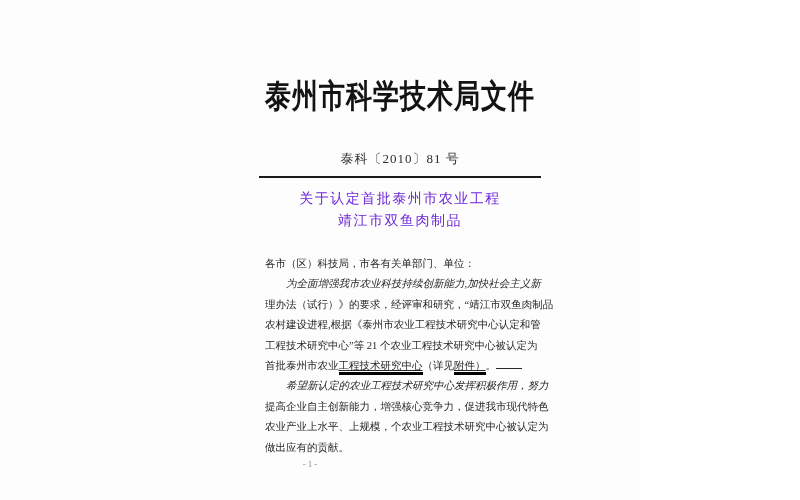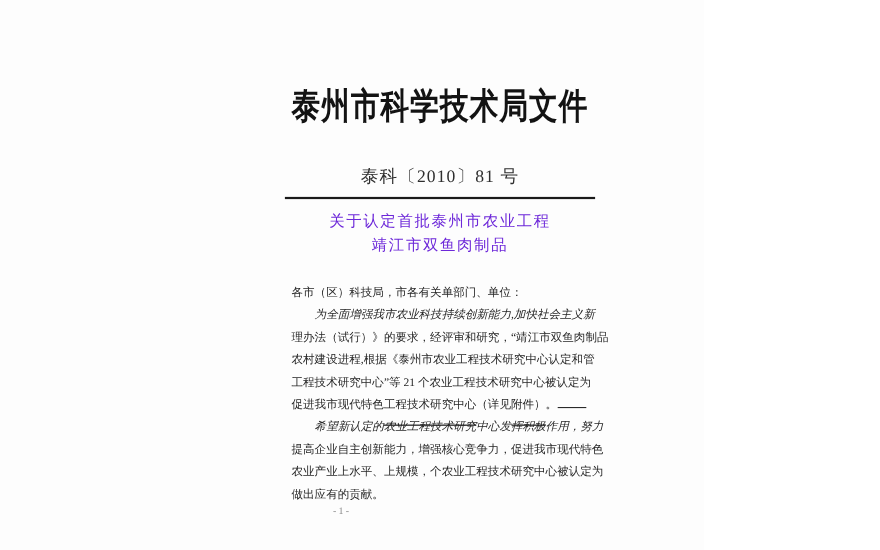--- a/index.html
+++ b/index.html
@@ -21,21 +21,21 @@
     font-size: 26px;
     line-height: 34px;
     letter-spacing: 1px;
     color: #131313;
     transform: scaleY(1.25);
     transform-origin: center top;
     white-space: nowrap;
   }
   .doc-number {
     text-align: center;
-    font-size: 16px;
+    font-size: 13px;
     margin-top: 40px;
     color: #2e2e2e;
     letter-spacing: 1px;
     white-space: nowrap;
   }
   .rule {
     width: 282px; height: 2px;
     background: #1a1a1a;
     margin: 8px auto 0 auto;
   }
@@ -51,22 +51,23 @@
     margin-top: 22px;
     margin-left: 37px;
     width: 270px;
     font-size: 10.5px;
     line-height: 20.4px;
     color: #262626;
   }
   .line { white-space: nowrap; }
   .indent { padding-left: 21px; font-style: italic; }
   .u {
-    border-bottom: 1px solid #000000;
-    padding-bottom: 12px;
+    border-bottom: 3px solid #000000;
+    padding-bottom: 1px;
+    text-decoration: underline;
   }
   .blank-underline {
     display: inline-block;
     width: 26px;
     height: 10px;
     border-bottom: 1px solid #2a2a2a;
   }
   .page-num {
     position: absolute;
     left: 0; right: 18px; top: 459px;
@@ -94,21 +95,21 @@
     </div>
 
     <div class="body-block">
       <div class="line">各市（区）科技局，市各有关单部门、单位：</div>
 
       <div class="line indent">为全面增强我市农业科技持续创新能力,加快社会主义新</div>
       <div class="line">理办法（试行）》的要求，经评审和研究，“靖江市双鱼肉制品</div>
       <div class="line">农村建设进程,根据《泰州市农业工程技术研究中心认定和管</div>
       <div class="line">工程技术研究中心”等 21 个农业工程技术研究中心被认定为</div>
 
-      <div class="line"><span>促进我市现代特色</span><span class="u">工程技术研究中心</span><span>（详见</span><span class="u">附件）</span><span>。</span><span class="blank-underline"></span></div>
+      <div class="line"><span>首批泰州市农业</span><span class="u">工程技术研究中心</span><span>（详见</span><span class="u">附件）</span><span>。</span><span class="blank-underline"></span></div>
 
       <div class="line indent">希望新认定的农业工程技术研究中心发挥积极作用，努力</div>
       <div class="line">提高企业自主创新能力，增强核心竞争力，促进我市现代特色</div>
       <div class="line">农业产业上水平、上规模，个农业工程技术研究中心被认定为</div>
       <div class="line">做出应有的贡献。</div>
     </div>
 
   </div>
 
   <div class="page-num">-1-</div>

